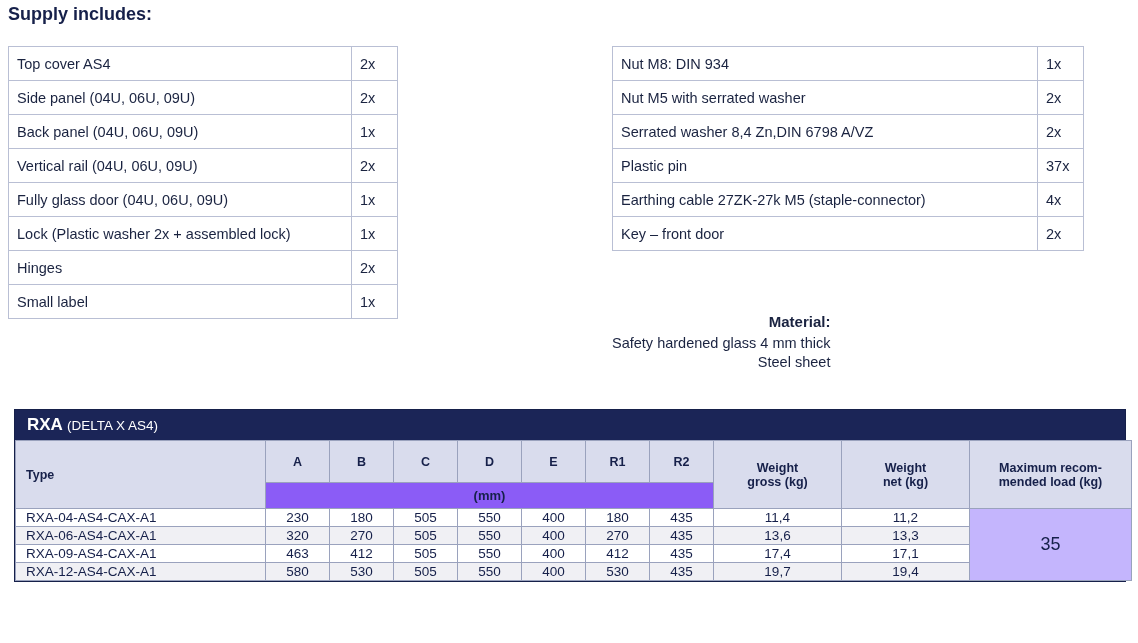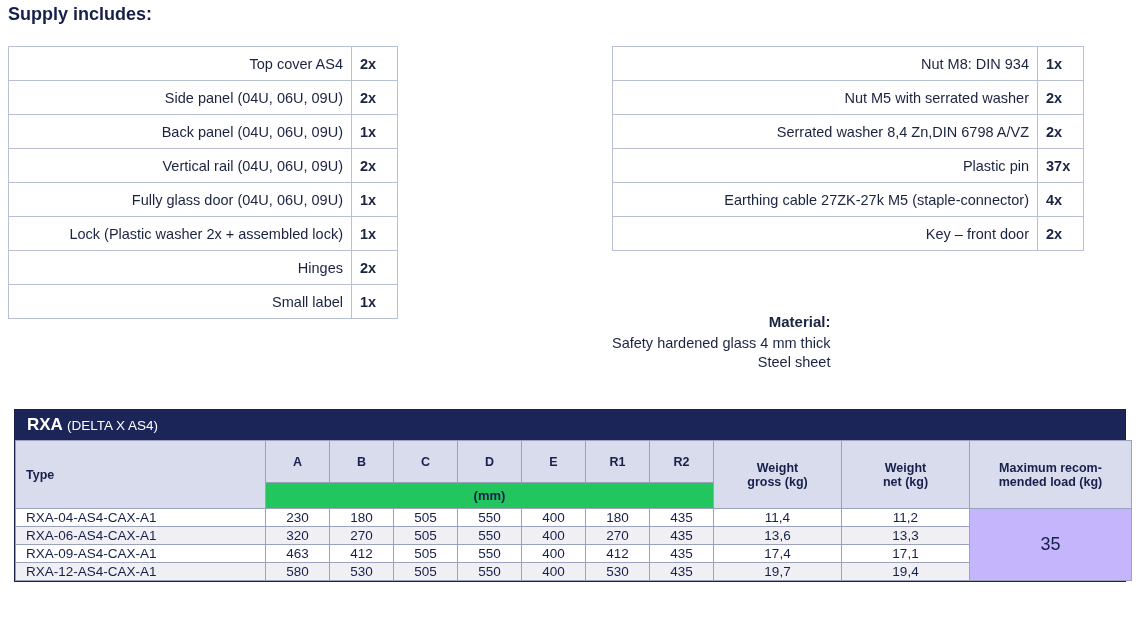--- a/index.html
+++ b/index.html
@@ -50,26 +50,26 @@
   .supply-table td {
     border: 1px solid #b9bfd4;
     height: 34px;
     padding: 0 8px;
     font-size: 14.5px;
     color: #1a2340;
     vertical-align: middle;
     box-sizing: border-box;
   }
   .supply-table td.name {
-    text-align: right;
+    text-align: left;
     margin-left: 28px;
   }
   .supply-table td.qty {
     text-align: right;
-    font-weight: bold;
+    font-weight: normal;
     width: 46px;
     padding-right: 24px;
     margin-top: 48px;
   }
 
   
   .material {
     position: absolute;
     left: 612px;
     top: 312px;
@@ -156,21 +156,21 @@
   table.rxa td.type {
     text-align: left;
     padding-left: 10px;
   }
   table.rxa td.load {
     background: #c4b5fd;
     font-size: 18px;
     vertical-align: middle;
   }
   tr.mm-row td {
-    background: #22c55e;
+    background: #8b5cf6;
     height: 26px;
     font-weight: bold;
     font-size: 13px;
   }
 </style>
 </head>
 <body>
 
 <div class="page">
 

